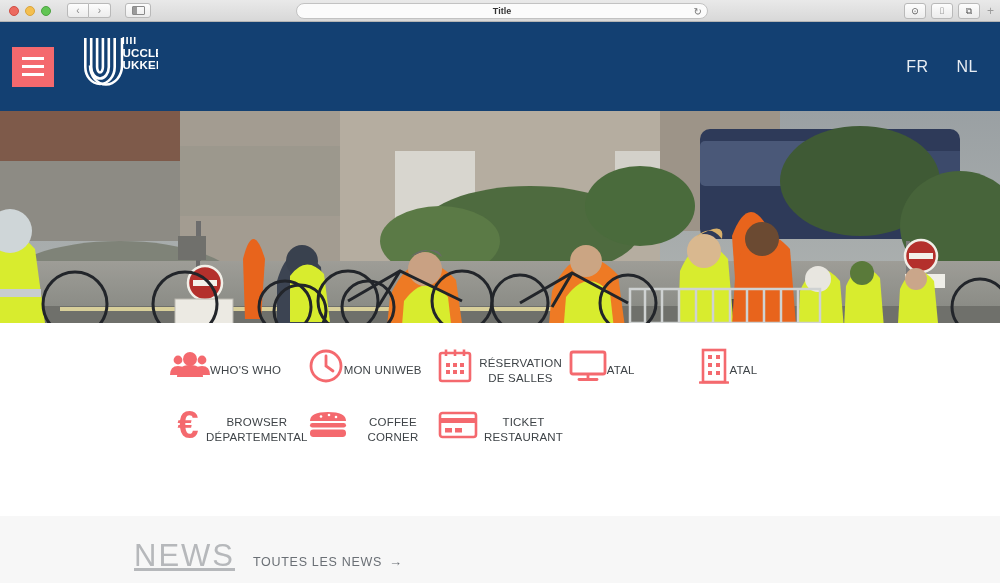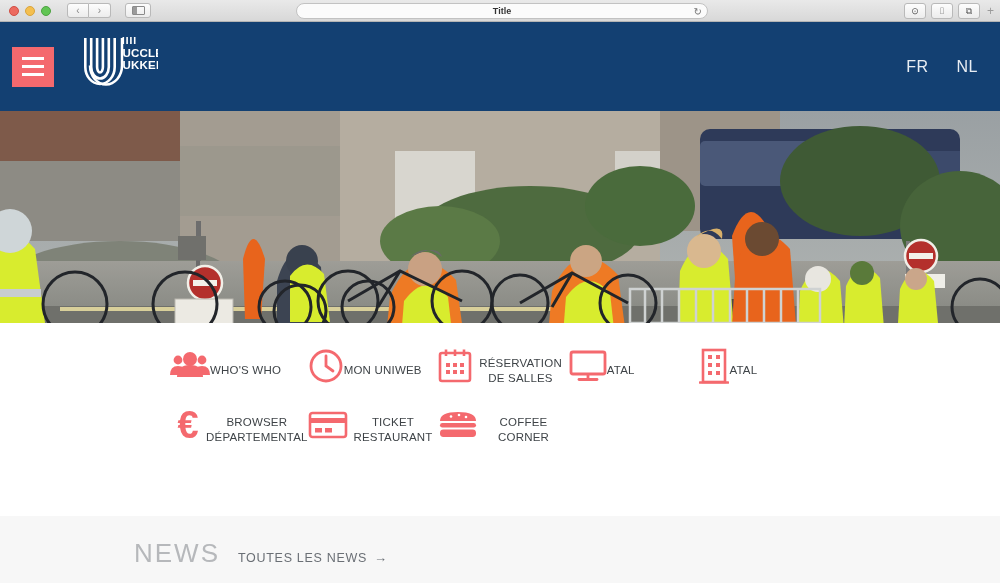--- a/index.html
+++ b/index.html
@@ -145,23 +145,24 @@
     background: #f7f7f7;
     height: 68px;
     padding-top: 22px;
   }
   .news-inner {
     width: 780px; margin: 0 auto;
     display: flex; align-items: baseline; gap: 18px;
     padding-left: 24px;
   }
   .news-title {
-    font-size: 26px; color: #b6b8bb; font-weight: 300;
+    font-size: 31px; color: #b6b8bb; font-weight: 300;
     letter-spacing: 2px;
     font-family: "Liberation Sans", sans-serif;
+    text-decoration: underline;
   }
   .news-link {
     font-size: 12.5px; color: #6a6f75; letter-spacing: .7px;
     text-decoration: none; display: flex; align-items: flex-end; gap: 7px;
   }
   .news-arrow { font-size: 13px; }
 </style>
 </head>
 <body>
 
@@ -439,46 +440,46 @@
         <svg width="36" height="38" viewBox="0 0 36 38">
           <text x="18" y="32" text-anchor="middle" fill="#f4696e" font-family="Liberation Sans, sans-serif" font-size="38" font-weight="bold">€</text>
         </svg>
       </span>
       <span class="ql-label">BROWSER DÉPARTEMENTAL</span>
     </a>
 
 
     <a class="ql-item" href="#">
       <span class="ql-icon">
+        <svg width="40" height="30" viewBox="0 0 40 30" fill="#f4696e">
+          <path d="M2,11 q0,-9 18,-9 q18,0 18,9 z"></path>
+          <circle cx="13" cy="6.5" r="1.3" fill="#fff"></circle>
+          <circle cx="21" cy="5" r="1.3" fill="#fff"></circle>
+          <circle cx="28" cy="7" r="1.3" fill="#fff"></circle>
+          <rect x="2" y="13" width="36" height="4.6" rx="2.3"></rect>
+          <rect x="2" y="19.5" width="36" height="7.5" rx="3.4"></rect>
+        </svg>
+      </span>
+      <span class="ql-label">COFFEE CORNER</span>
+    </a>
+
+    <a class="ql-item" href="#">
+      <span class="ql-icon">
         <svg width="40" height="28" viewBox="0 0 40 28" fill="none" stroke="#f4696e" stroke-width="2.6">
           <rect x="2" y="2" width="36" height="24" rx="2.5"></rect>
           <line x1="2" y1="9.5" x2="38" y2="9.5" stroke-width="5"></line>
           <g fill="#f4696e" stroke="none">
             <rect x="7" y="17" width="7" height="4.5"></rect>
               <rect x="17" y="17" width="7" height="4.5"></rect>
           </g>
         </svg>
       </span>
       <span class="ql-label">TICKET RESTAURANT</span>
     </a>
 
-    <a class="ql-item" href="#">
-      <span class="ql-icon">
-        <svg width="40" height="30" viewBox="0 0 40 30" fill="#f4696e">
-          <path d="M2,11 q0,-9 18,-9 q18,0 18,9 z"></path>
-          <circle cx="13" cy="6.5" r="1.3" fill="#fff"></circle>
-          <circle cx="21" cy="5" r="1.3" fill="#fff"></circle>
-          <circle cx="28" cy="7" r="1.3" fill="#fff"></circle>
-          <rect x="2" y="13" width="36" height="4.6" rx="2.3"></rect>
-          <rect x="2" y="19.5" width="36" height="7.5" rx="3.4"></rect>
-        </svg>
-      </span>
-      <span class="ql-label">COFFEE CORNER</span>
-    </a>
-
   </div>
 </div>
 
 <div class="news-section">
   <div class="news-inner">
     <span class="news-title">NEWS</span>
     <a class="news-link" href="#">
       <span>TOUTES LES NEWS</span>
       <span class="news-arrow">→</span>
     </a>

